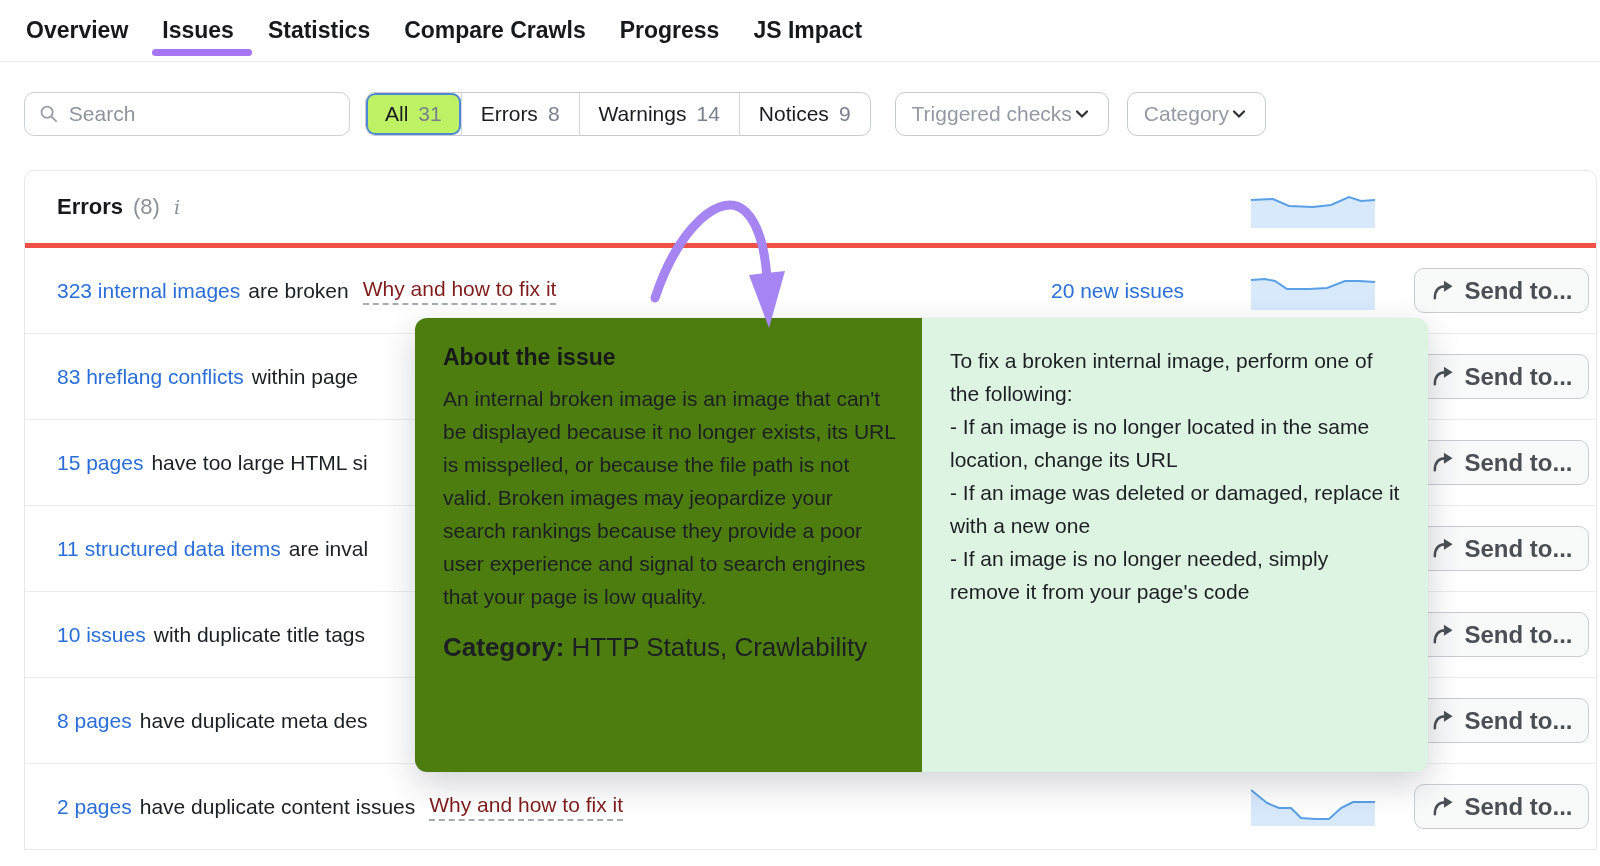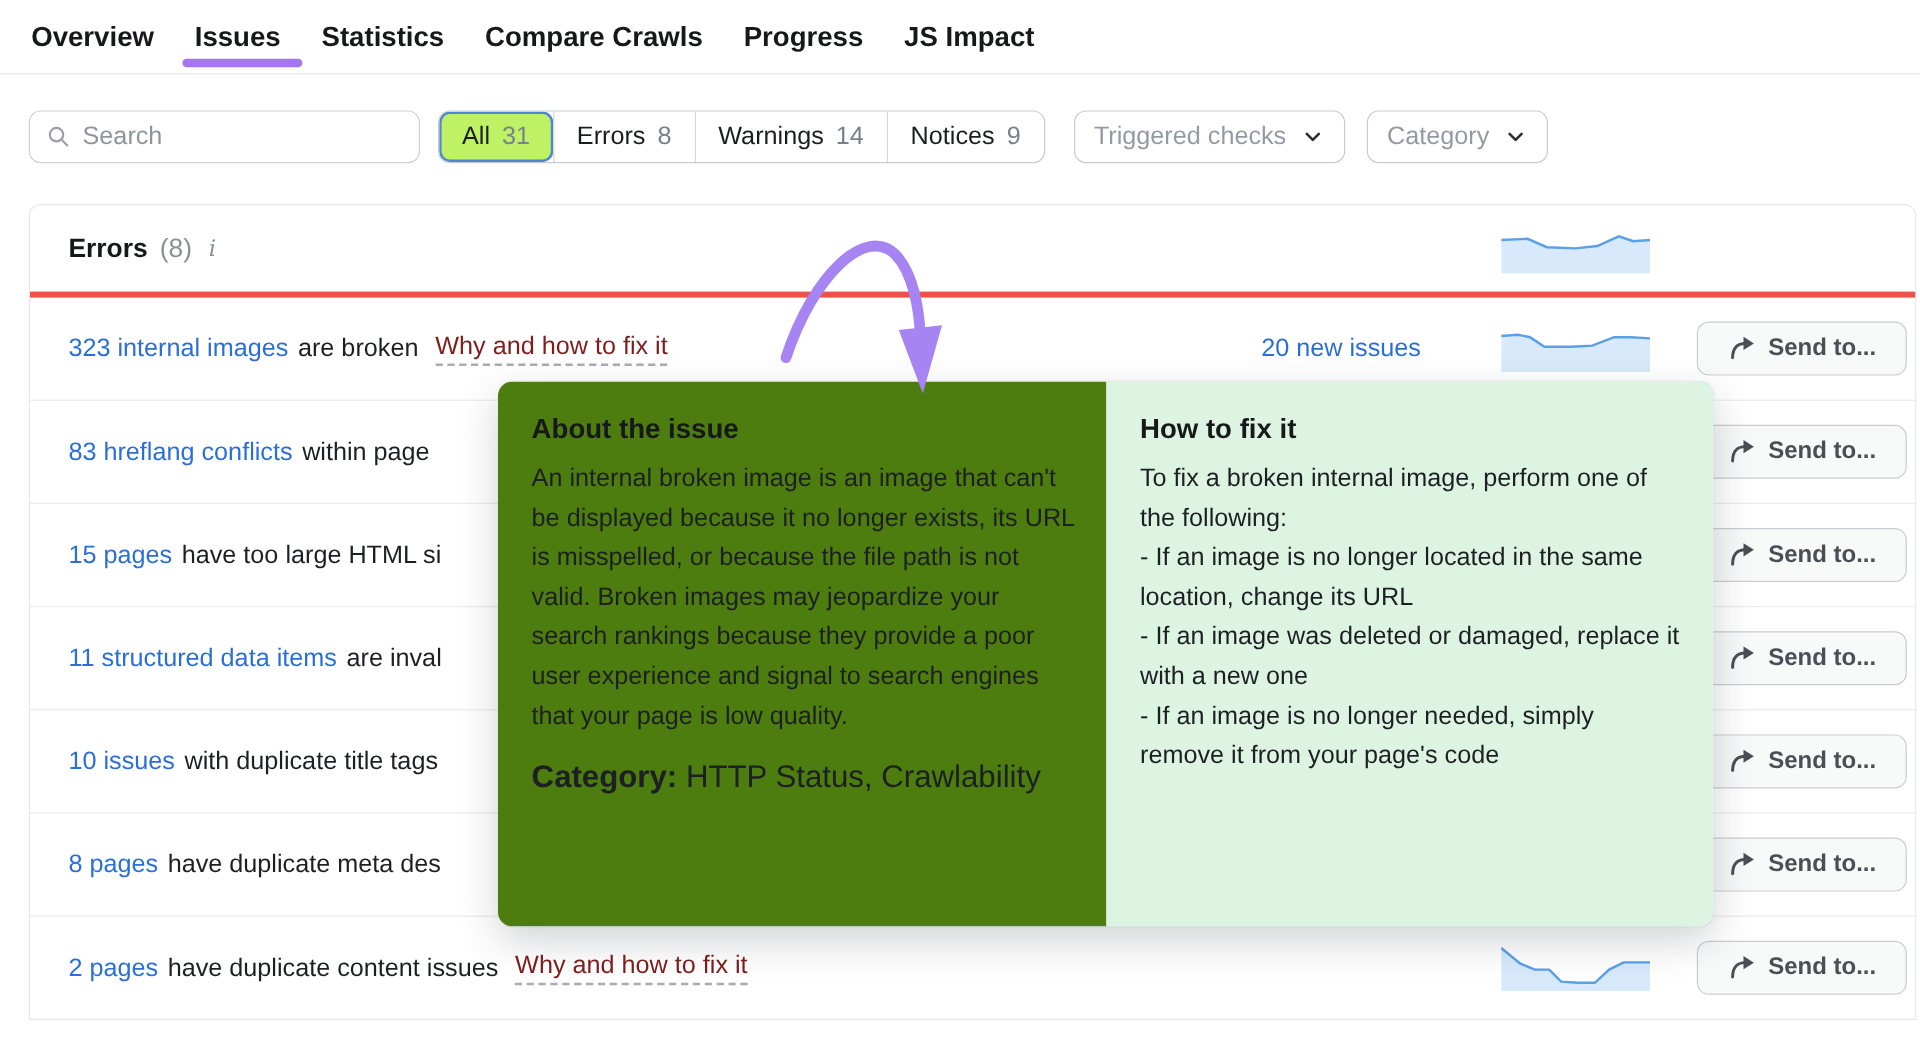--- a/index.html
+++ b/index.html
@@ -23,21 +23,21 @@
             font-family:"Liberation Sans", sans-serif; background:transparent; }
   .searchbox input::placeholder { color:#8e949c; }
   .seg-group { display:flex; height:44px; margin-left:15px; border:1px solid #c7cbd0;
             border-radius:10px; overflow:hidden; background:#fff; }
   .seg { display:flex; align-items:center; justify-content:center; gap:10px; padding:0 19px;
             border-left:1px solid #d4d7db; font-size:21px; color:#1a1c1f; cursor:pointer; white-space:nowrap; }
   .seg:first-child { border-left:none; }
   .seg .count { color:#78818c; }
   .seg.selected { background:#bef264; box-shadow: inset 0 0 0 2px #4f86d9; border-radius:9px; border-left:none; }
   .dropdown { height:44px; border:1px solid #c7cbd0; border-radius:10px; display:flex;
-            align-items:center; gap:12px; padding:0 16px; font-size:21px; color:#949aa3;
+            align-items:center; padding:0 16px; font-size:21px; color:#949aa3;
             background:#fff; cursor:pointer; white-space:nowrap; }
   .dd-triggered { margin-left:24px; }
   .dd-category { margin-left:18px; }
 
   
   .card { position:absolute; left:24px; top:170px; width:1573px; height:680px;
             border:1px solid #e7e8ea; border-radius:10px 10px 0 0; background:#fff; }
   .card-header { position:relative; height:72px; display:flex; align-items:center; padding-left:32px; gap:10px; }
   .card-title { font-size:22px; font-weight:bold; color:#17181a; }
   .card-count { font-size:22px; color:#8b9097; }
@@ -50,21 +50,21 @@
   .issue-link { color:#2a6fd8; cursor:pointer; margin-right:8px; white-space:nowrap; }
   .issue-text { color:#1c1f23; white-space:nowrap; }
   .help-link { color:#7f1d1d; margin-left:14px; border-bottom:2px dashed #a7acb4;
             padding-bottom:2px; cursor:pointer; white-space:nowrap; }
   .new-issues { position:absolute; left:1026px; color:#2a6fd8; cursor:pointer; white-space:nowrap; }
   .spark { position:absolute; left:1226px; width:124px; height:38px; top:24px; }
   .spark-header { top:19px; }
   .send-btn { position:absolute; left:1389px; top:20px; width:175px; height:45px;
             border:1px solid #c9cdd1; border-radius:10px; background:#f8f9f9;
             display:flex; align-items:center; justify-content:center; gap:11px;
-            font-size:20px; font-weight:600; color:#4a4f55; cursor:pointer; }
+            font-size:24px; font-weight:600; color:#4a4f55; cursor:pointer; }
 
   
   .popup { position:absolute; left:415px; top:318px; width:1013px; height:454px; z-index:20;
             display:flex; border-radius:12px; box-shadow:0 12px 34px rgba(30,35,50,.20), 0 0 1px rgba(0,0,0,.15);
             overflow:hidden; }
   .popup-col { padding:26px 26px 24px 28px; }
   .popup-about { width:507px; background:#4d7c0f; }
   .popup-fix { width:506px; background:#def4e2; }
   .popup-h { font-size:23px; font-weight:bold; color:#17181a; margin-bottom:11px; }
   .popup-body { font-size:21px; line-height:33px; color:#1c1f23; white-space:pre-line; }
@@ -239,21 +239,20 @@
   <div class="popup">
     <div class="popup-col popup-about">
       <div class="popup-h">About the issue</div>
       <div class="popup-body">An internal broken image is an image that can't be displayed because it no longer exists, its URL is misspelled, or because the file path is not valid. Broken images may jeopardize your search rankings because they provide a poor user experience and signal to search engines that your page is low quality.</div>
       <div class="popup-cat">
         <b>Category:</b>
         <span>HTTP Status, Crawlability</span>
       </div>
     </div>
     <div class="popup-col popup-fix">
-      <div class="popup-h">How to fix it</div>
       <div class="popup-body">To fix a broken internal image, perform one of the following:
 - If an image is no longer located in the same location, change its URL
 - If an image was deleted or damaged, replace it with a new one
 - If an image is no longer needed, simply remove it from your page's code</div>
     </div>
   </div>
 
   <svg class="arrow-svg" width="200" height="180" viewBox="0 0 200 180">
     <path d="M55,130 C78,60 122,20 146,44 C161,59 166,90 167,112" fill="none" stroke="#a685f2" stroke-width="9" stroke-linecap="round"></path>
     <polygon points="149,107 185,103 169,160" fill="#a685f2"></polygon>

